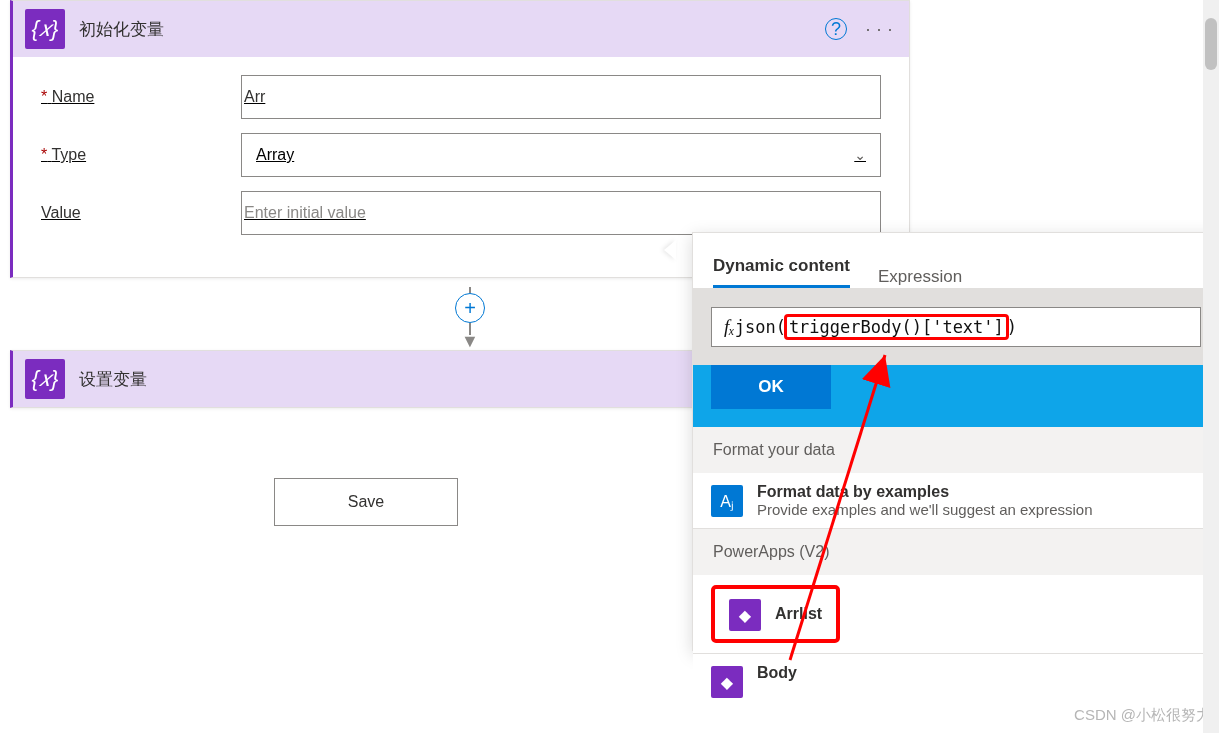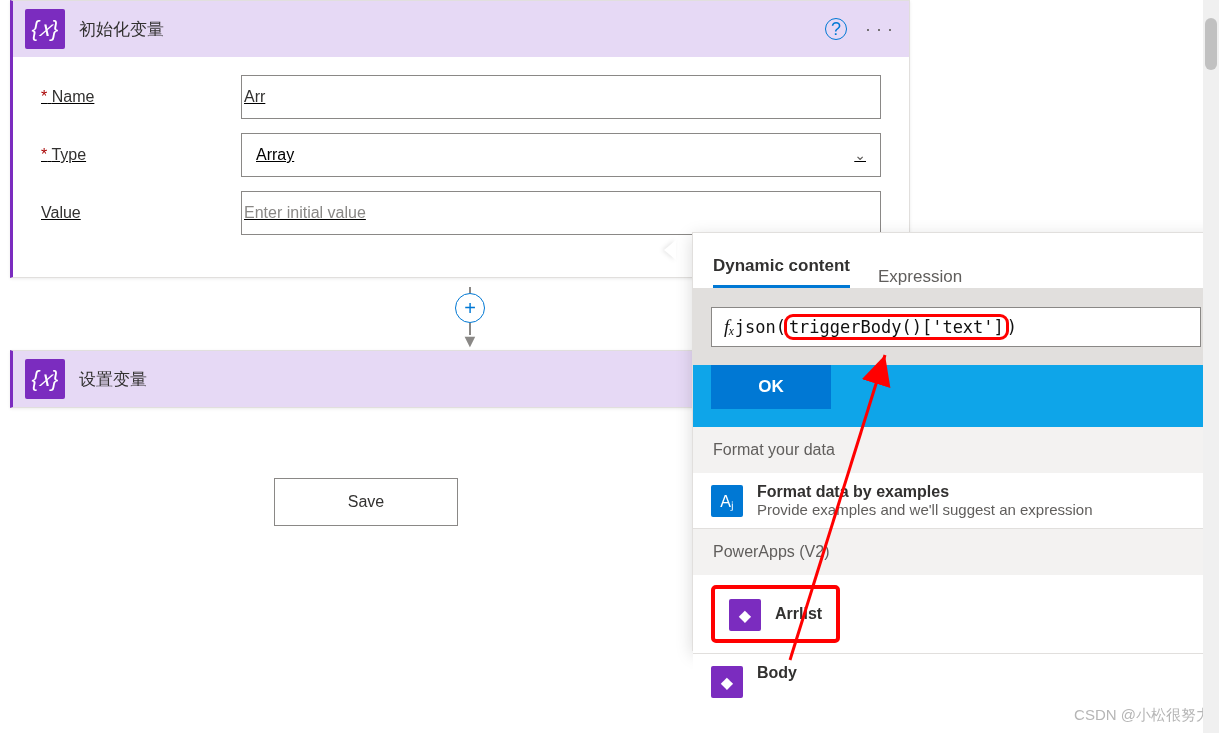--- a/index.html
+++ b/index.html
@@ -194,21 +194,21 @@
       display: flex;
       align-items: center;
     }
     .fx-label {
       font-style: italic;
       font-family: serif;
       font-size: 19px;
     }
     .expr-highlight {
       border: 3px solid #ff0000;
-      border-radius: 9px;
+      border-radius: 4px;
       padding: 0 2px;
       margin: 0 -2px;
     }
     .ok-row {
       background: #0ea5e9;
       padding: 0 18px 18px 18px;
     }
     .ok-btn {
       width: 120px;
       height: 44px;

